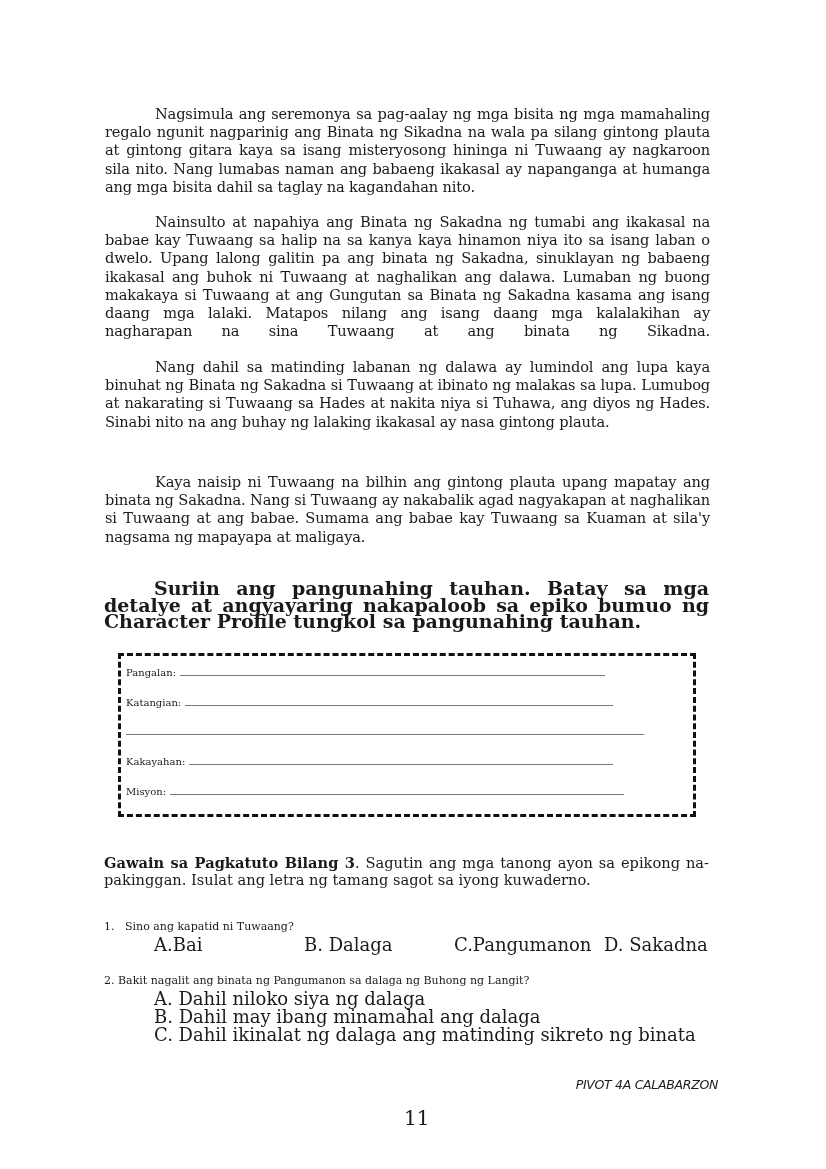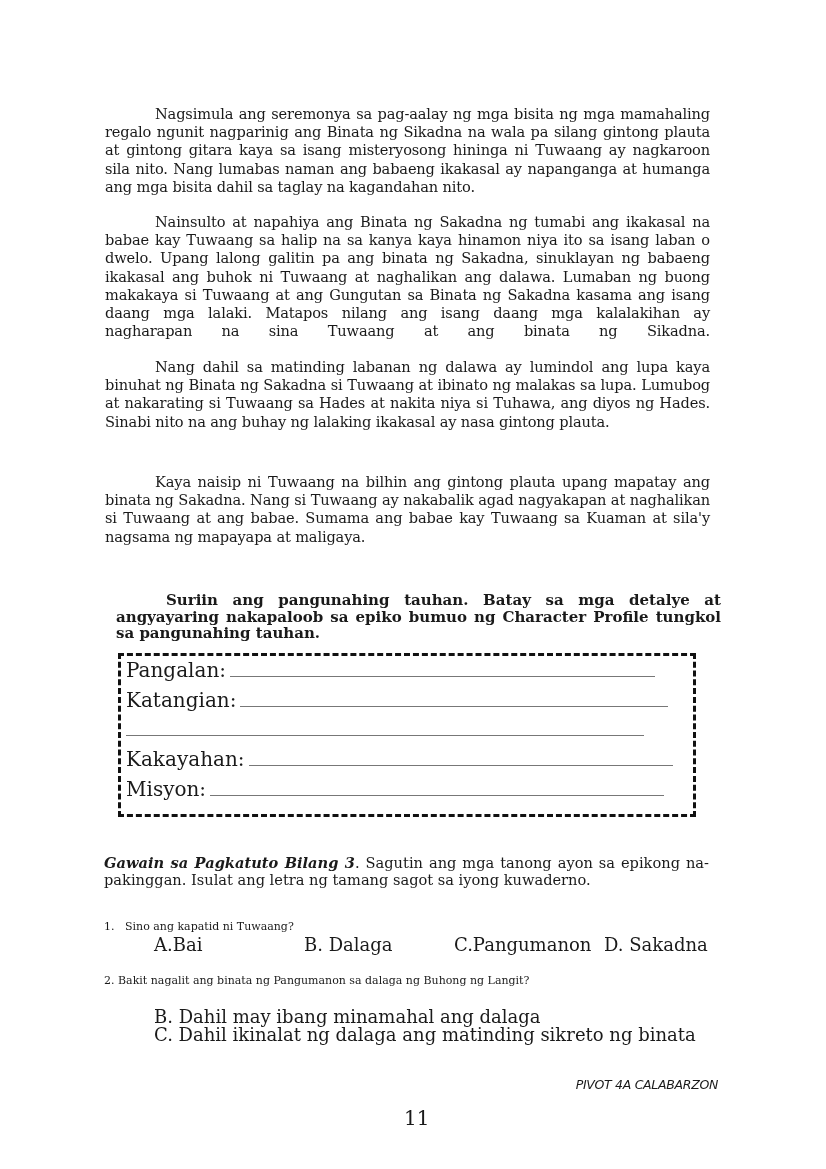--- a/index.html
+++ b/index.html
@@ -2,29 +2,29 @@
 <html><head>
 <meta charset="utf-8">
 <style>
   html, body { margin: 0; padding: 0; background: #ffffff; }
   body { width: 826px; height: 1169px; position: relative; overflow: hidden;
          font-family: "DejaVu Serif", "Liberation Serif", serif; color: #1a1a1a; }
   .page { position: absolute; left: 0; top: 0; width: 826px; height: 1169px; }
   .para { position: absolute; left: 104px; width: 605px; font-size: 14.6px; line-height: 18.2px;
           text-align: justify; text-indent: 50px; margin: 1px; letter-spacing: -0.15px; }
   .para.last-justify { text-align-last: justify; }
-  .instr { position: absolute; left: 104px; top: 580px; width: 605px; font-size: 15px;
-           line-height: 16.5px; font-weight: bold; text-align: justify; text-indent: 50px; margin: 12px; }
+  .instr { position: absolute; left: 104px; top: 580px; width: 605px; font-size: 19px;
+           line-height: 16.5px; font-weight: bold; text-align: justify; text-indent: 50px; margin: 0; }
   .profile-box { position: absolute; left: 118px; top: 653px; width: 578px; height: 164px;
                  border: 3px dashed #111; box-sizing: border-box; }
-  .field { position: absolute; left: 5px; font-size: 20px; line-height: 18px; white-space: nowrap; }
+  .field { position: absolute; left: 5px; font-size: 10px; line-height: 18px; white-space: nowrap; }
   .field .label { display: inline-block; }
   .field .line { display: inline-block; border-bottom: 1.3px solid #777; height: 14px; vertical-align: baseline; margin-left: 4px; }
   .gawain { position: absolute; left: 104px; top: 854px; width: 605px; font-size: 14.6px; line-height: 17px; margin: 0; text-align: justify; }
-  .gawain b { font-weight: bold; font-style: italic; }
+  .gawain b { font-weight: bold; }
   .q { position: absolute; left: 104px; font-size: 11px; line-height: 18px; white-space: nowrap; }
   .opt { position: absolute; font-size: 18px; line-height: 18px; white-space: nowrap; text-align: center; }
   .footer-region { position: absolute; right: 108px; top: 1077px; font-family: "DejaVu Sans", "Liberation Sans", sans-serif;
                    font-style: italic; font-size: 12.5px; letter-spacing: -0.3px; margin-left: 48px; }
   .page-num { position: absolute; left: 404px; top: 1106px; font-size: 20px; }
   .watermark { position: absolute; left: 336px; top: 1125px; font-family: Liberation Mono, monospace;
                font-size: 14px; color: #b5b5b5; letter-spacing: 0.3px; margin-top: 44px; }
 </style>
 </head>
 <body>
@@ -62,20 +62,21 @@
     <span>1.</span>&nbsp;&nbsp;&nbsp;<span>Sino ang kapatid ni Tuwaang?</span>
   </div>
   <div class="opt" style="top:936px; left:154px;">A.Bai</div>
   <div class="opt" style="top:936px; left:304px;">B. Dalaga</div>
   <div class="opt" style="top:936px; left:454px;">C.Pangumanon</div>
   <div class="opt" style="top:936px; left:604px;">D. Sakadna</div>
 
   <div class="q" style="top:972px;">
     <span>2.</span>&nbsp;<span>Bakit nagalit ang binata ng Pangumanon  sa dalaga ng Buhong ng Langit?</span>
   </div>
+  <div class="opt" style="top:990px; left:154px;">A. Dahil niloko siya ng dalaga</div>
   <div class="opt" style="top:1008px; left:154px;">B. Dahil may ibang minamahal ang dalaga</div>
   <div class="opt" style="top:1026px; left:154px;">C. Dahil ikinalat ng dalaga ang matinding sikreto ng binata</div>
 
   <div class="footer-region">PIVOT 4A CALABARZON</div>
   <div class="page-num">11</div>
   <div class="watermark">www.modyul.online</div>
 
 </div>
 
 </body></html>

